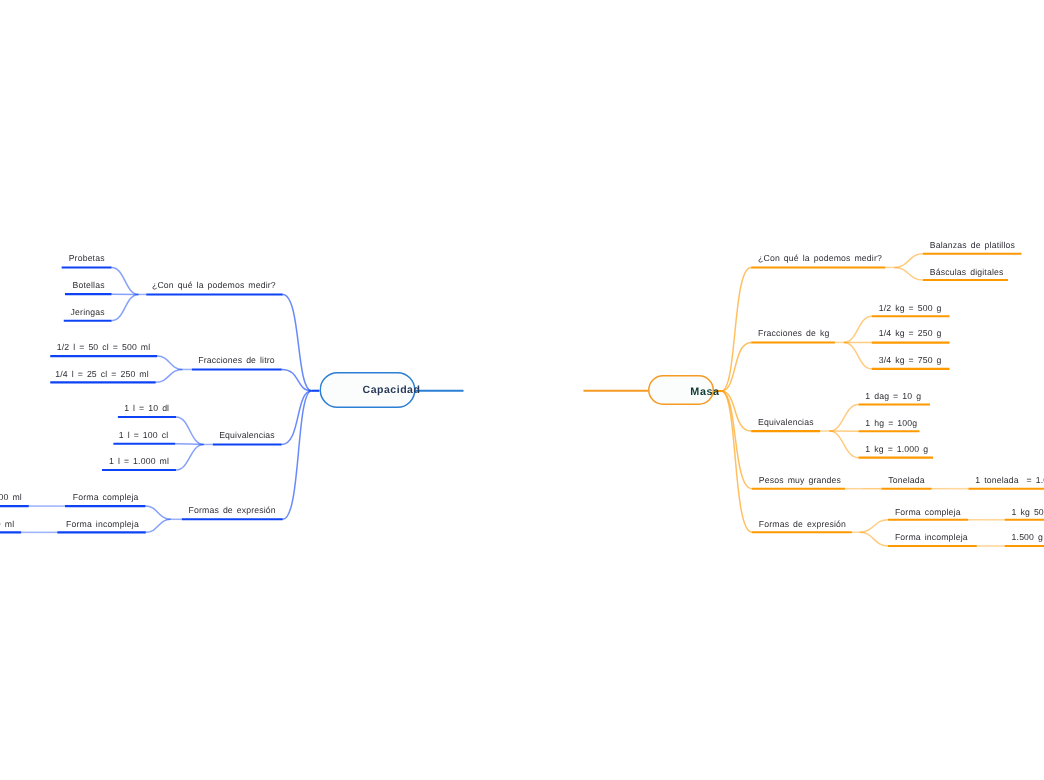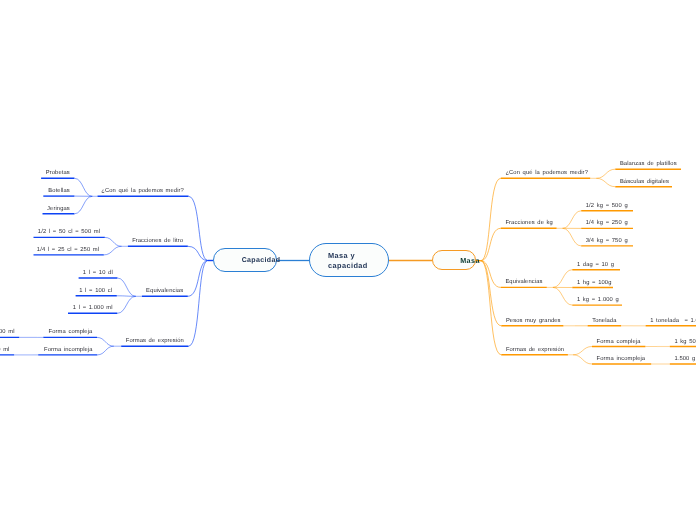--- a/index.html
+++ b/index.html
@@ -105,23 +105,20 @@
       <path d="M 592 346.5 L 645.4 346.5" fill="none" stroke="#ff9900" stroke-width="1.4"></path>
       <path d="M 592 346.5 C 582.55 346.5 582.55 354.8 573.1 354.8" fill="none" stroke="#ff9900" stroke-width="1" stroke-opacity="0.5"></path>
       <path d="M 669.8 346.5 L 730 346.5" fill="none" stroke="#ff9900" stroke-width="1.4"></path>
       <path d="M 669.8 346.5 L 657 346.5" fill="none" stroke="#ff9900" stroke-width="1.1" stroke-opacity="0.38"></path>
       <path d="M 651.2 364 L 660 364" fill="none" stroke="#ff9900" stroke-width="1" stroke-opacity="0.42"></path>
       <path d="M 592 364 L 651.2 364" fill="none" stroke="#ff9900" stroke-width="1.4"></path>
       <path d="M 592 364 C 582.55 364 582.55 354.8 573.1 354.8" fill="none" stroke="#ff9900" stroke-width="1" stroke-opacity="0.5"></path>
       <path d="M 669.8 364 L 730 364" fill="none" stroke="#ff9900" stroke-width="1.4"></path>
       <path d="M 669.8 364 L 660 364" fill="none" stroke="#ff9900" stroke-width="1.1" stroke-opacity="0.38"></path>
     </svg>
-  <div class="node" id="n-center" style="left: 309px; top: 243px; width: 80px; height: 34px;">
-    <span><span>Masa y</span><br><span>capacidad</span></span>
-  </div>
   <div class="node" id="n-left" style="left: 213px; top: 248px; width: 64px; height: 24px;">Capacidad</div>
   <div class="node" id="n-right" style="left: 432px; top: 250px; width: 44px; height: 20px;">Masa</div>
 <div class="lbl" style="top: 188.3px; left: 101.322px;">¿Con qué la podemos medir?</div>
     <div class="lbl" style="top: 170.3px; left: 45.7844px;">Probetas</div>
     <div class="lbl" style="top: 188.1px; left: 48.3625px;">Botellas</div>
     <div class="lbl" style="top: 205.8px; left: 47.0812px;">Jeringas</div>
     <div class="lbl" style="top: 238.3px; left: 132.137px;">Fracciones de litro</div>
     <div class="lbl" style="top: 229.4px; left: 37.8719px;">1/2 l = 50 cl = 500 ml</div>
     <div class="lbl" style="top: 246.9px; left: 36.8719px;">1/4 l = 25 cl = 250 ml</div>
     <div class="lbl" style="top: 288.3px; left: 146.122px;">Equivalencias</div>

